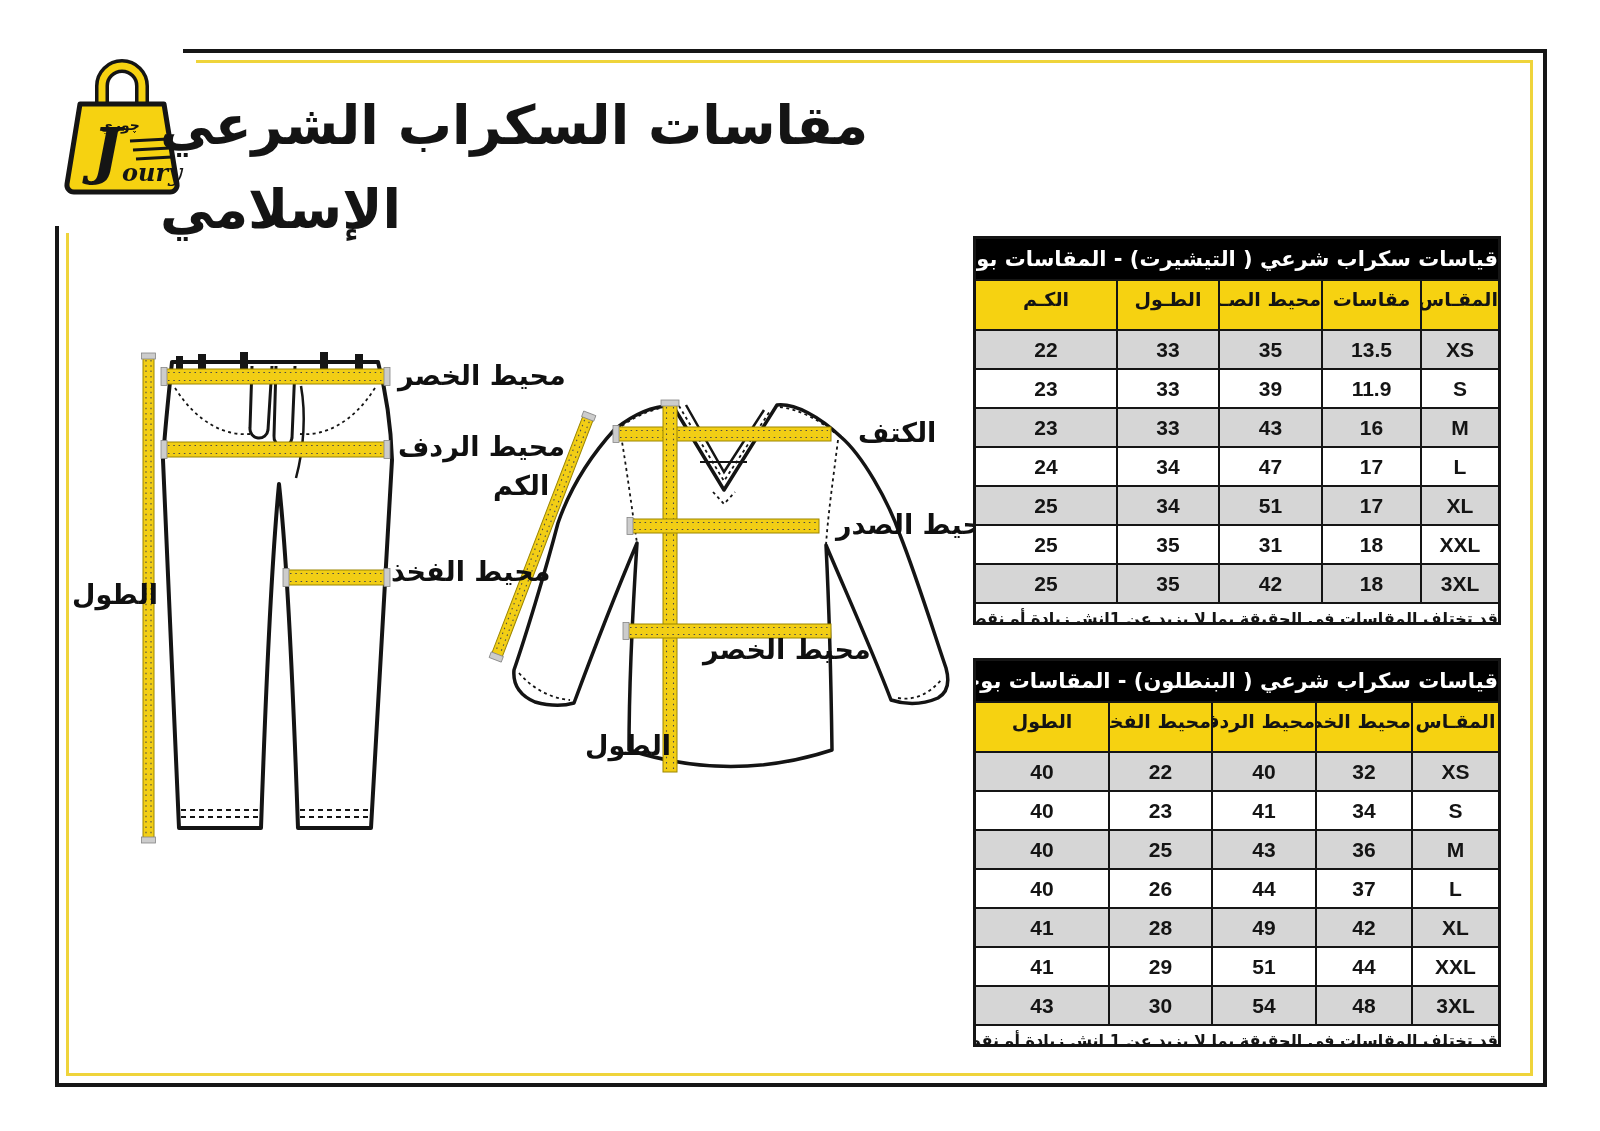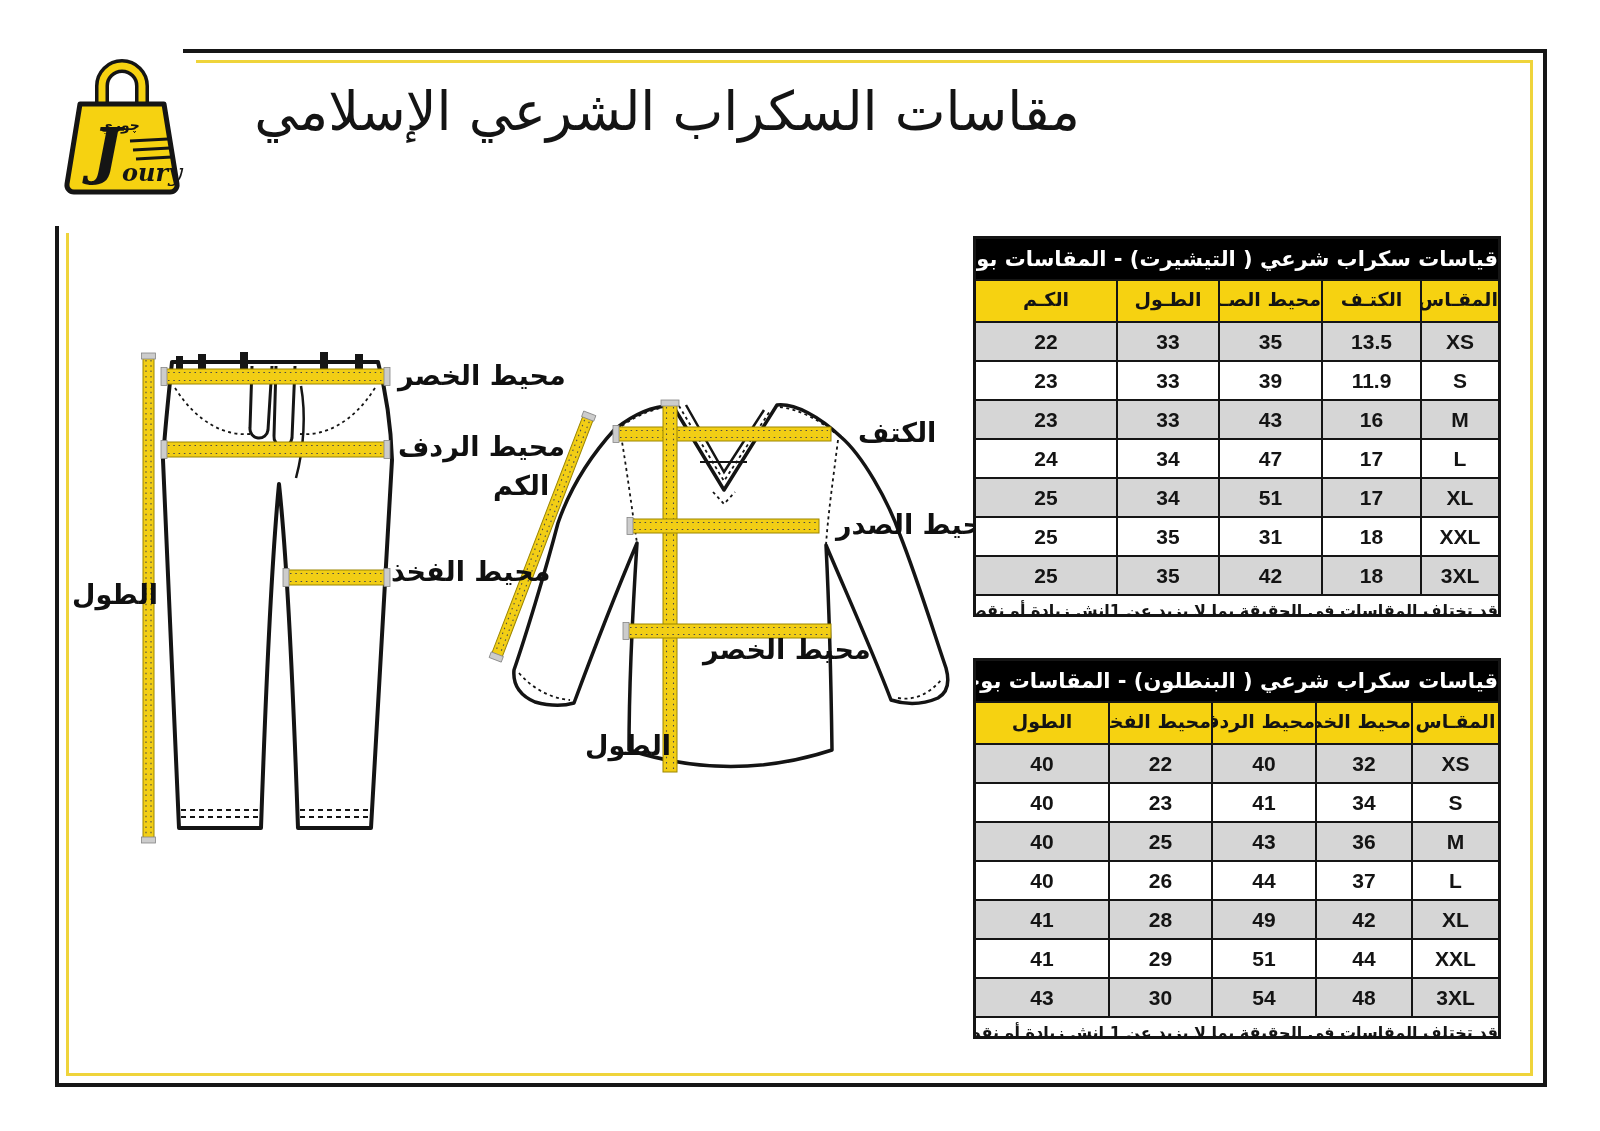--- a/index.html
+++ b/index.html
@@ -10,37 +10,37 @@
     --ink:#141414;
   }
   *{margin:0;padding:0;box-sizing:border-box;}
   html,body{background:#fff;}
   .canvas{position:relative;width:1600px;height:1131px;background:#fff;overflow:hidden;
           font-family:"DejaVu Sans",sans-serif;color:var(--ink);}
   .frame{position:absolute;}
   .frame.black{background:#161616;}
   .frame.yellow{background:var(--frame_yellow);}
   .page-title{position:absolute;left:160px;top:84px;width:920px;height:100px;
-      text-align:right;font-size:54px;font-weight:normal;direction:rtl;line-height:56px;
+      text-align:left;font-size:54px;font-weight:bold;direction:rtl;line-height:84px;
       font-family:"DejaVu Sans",sans-serif;}
   .dlabel{position:absolute;font-weight:bold;font-size:27px;color:#101010;white-space:nowrap;
       direction:rtl;font-family:"DejaVu Sans",sans-serif;}
   .diagram{position:absolute;left:0;top:0;pointer-events:none;}
   .outline{fill:#fff;stroke:var(--ink);stroke-linejoin:round;stroke-linecap:round;}
   .dots{fill:none;stroke:var(--ink);stroke-width:1.8;stroke-dasharray:3 3.4;}
   .tape{fill:var(--tape_yellow);stroke:#9c8600;stroke-width:1;}
   .tick{stroke:#4a4a4a;stroke-width:1.1;stroke-dasharray:1.5 3.8;fill:none;}
   .tip{fill:#cccccc;stroke:#858585;stroke-width:0.8;}
   .tbl{position:absolute;width:528px;border:3px solid #151515;background:#fff;direction:rtl;}
   .tbl-title{height:40px;line-height:40px;background:#000;color:#fff;text-align:center;
       font-weight:bold;font-size:21px;white-space:nowrap;overflow:hidden;}
   .grid{display:grid;gap:2px;background:#151515;border-top:2px solid #151515;}
   .g1{grid-template-columns:76px 97px 101px 100px 140px;}
   .g2{grid-template-columns:85px 94px 102px 101px 132px;}
-  .hcell{background:var(--brand_yellow);height:40px;line-height:36px;text-align:center;
+  .hcell{background:var(--brand_yellow);height:48px;line-height:36px;text-align:center;
       font-weight:bold;font-size:19px;white-space:nowrap;overflow:hidden;}
   .cell{background:#fff;height:37px;line-height:37px;text-align:center;font-weight:bold;
       font-size:21px;font-family:"Liberation Sans","DejaVu Sans",sans-serif;}
   .cell.shade{background:var(--row_gray);}
   .tbl-note{height:20px;line-height:30px;text-align:center;font-size:16px;font-weight:600;
       border-top:2px solid #151515;background:#fff;white-space:nowrap;overflow:hidden;padding-left:10px;}
   .logo-svg{position:absolute;left:56px;top:46px;}
 </style>
 </head>
 <body>
@@ -188,21 +188,21 @@
   <div class="dlabel" style="left:493px;top:470px">الكم</div>
   <div class="dlabel" style="left:858px;top:417px">الكتف</div>
   <div class="dlabel" style="left:836px;top:509px">محيط الصدر</div>
   <div class="dlabel" style="left:703px;top:634px">محيط الخصر</div>
   <div class="dlabel" style="left:585px;top:730px">الطول</div>
 
   <div class="tbl" style="left:973px;top:236px">
     <div class="tbl-title">قياسات سكراب شرعي ( التيشيرت) - المقاسات بوحدة الانش</div>
     <div class="grid g1">
       <div class="hcell">المقـاس</div>
-      <div class="hcell">الكتـف</div>
+      <div class="hcell">مقاسات</div>
       <div class="hcell">محيط الصـدر</div>
       <div class="hcell">الطـول</div>
       <div class="hcell">الكـم</div>
 
       <div class="cell shade">XS</div>
       <div class="cell shade">13.5</div>
       <div class="cell shade">35</div>
       <div class="cell shade">33</div>
       <div class="cell shade">22</div>
 

